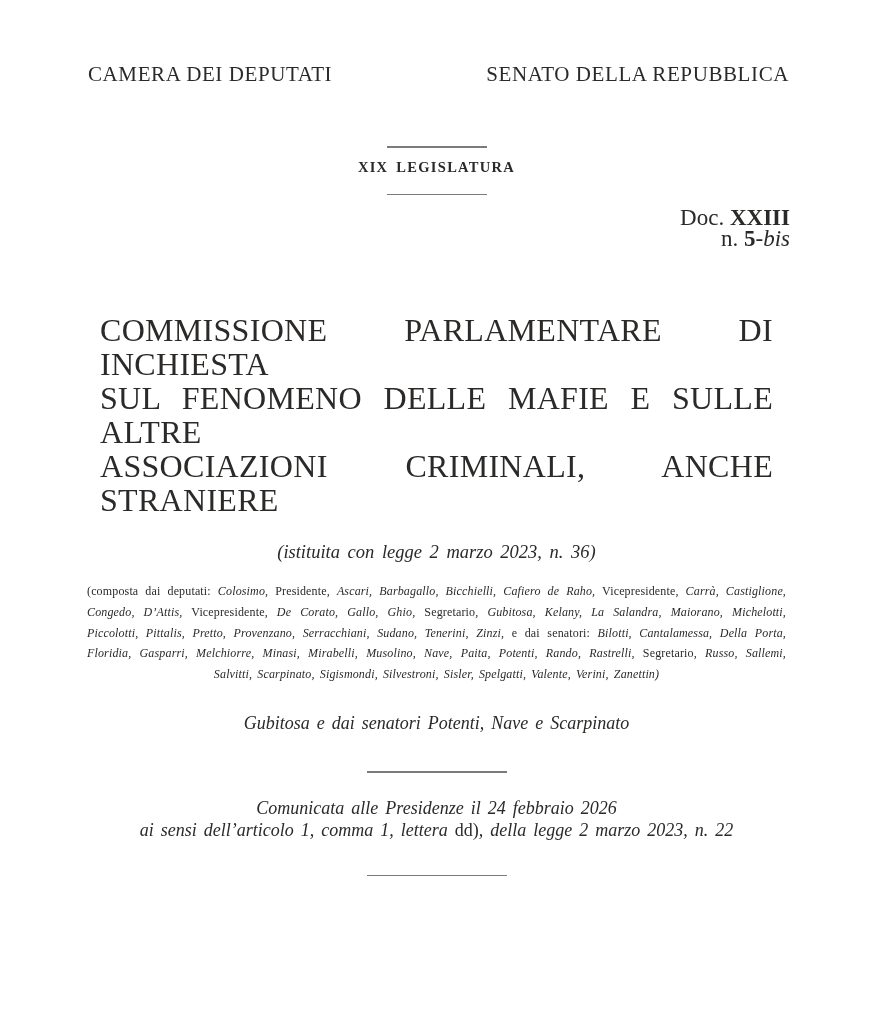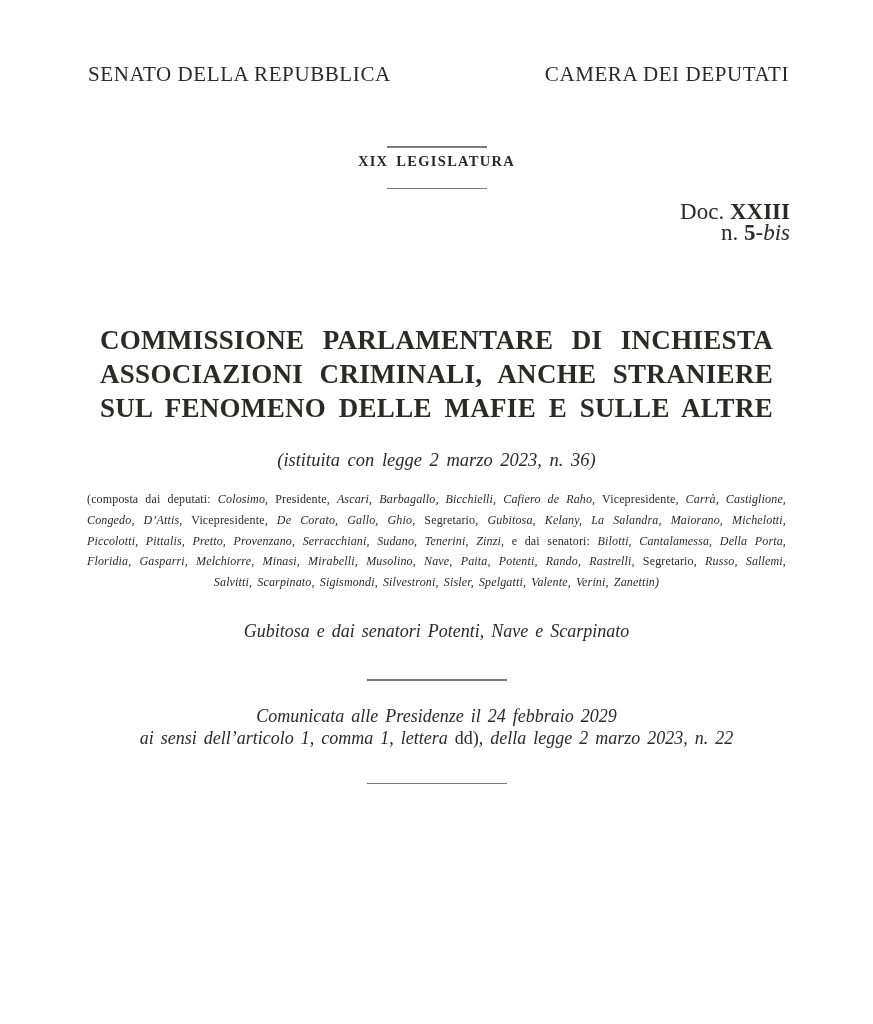--- a/index.html
+++ b/index.html
@@ -27,43 +27,43 @@
   .rule {
     height: 1.5px;
     background: #7b7b7b;
     margin-left: auto;
     margin-right: auto;
   }
   .rule-sm { width: 100px; }
   .rule-lg { width: 140px; }
   .rule-1 { margin-top: 60px; }
   .legislature {
-    margin-top: 4px;
+    margin-top: 10px;
     text-align: center;
     font-weight: bold;
     font-size: 14.5px;
     letter-spacing: 1.3px;
     line-height: 18px;
     word-spacing: 3px;
   }
   .rule-2 { margin-top: 18px; }
   .doc-ref {
     margin-top: 12px;
     text-align: right;
     padding-right: 83px;
     font-size: 23px;
     line-height: 21px;
   }
   .b  { font-weight: bold; font-style: normal; }
   .it { font-style: italic; }
   .rm { font-style: normal; font-weight: normal; }
   .title {
-    margin: 80px 100px 0;
-    font-size: 27px;
-    font-weight: bold;
+    margin: 64px 100px 0;
+    font-size: 32px;
+    font-weight: normal;
     line-height: 34px;
     letter-spacing: 0.3px;
   }
   .jline { text-align: justify; text-align-last: justify; }
   .cline { text-align: center; }
   .subtitle {
     margin-top: 24px;
     text-align: center;
     font-style: italic;
     font-size: 18.5px;
@@ -106,52 +106,52 @@
     word-spacing: 2.5px;
   }
   .rule-4 { margin-top: 34px; }
 </style>
 </head>
 <body>
 
 <div class="page">
 
   <header class="masthead">
+    <div>CAMERA DEI DEPUTATI</div>
     <div>SENATO DELLA REPUBBLICA</div>
-    <div>CAMERA DEI DEPUTATI</div>
   </header>
 
   <div class="rule rule-sm rule-1"></div>
 
   <div class="legislature">XIX LEGISLATURA</div>
 
   <div class="rule rule-sm rule-2"></div>
 
   <div class="doc-ref">
     <div><span class="rm">Doc. </span><span class="b">XXIII</span></div>
     <div><span class="rm">n. </span><span class="b">5</span><span class="rm">-</span><span class="it">bis</span></div>
   </div>
 
   <h1 class="title">
     <div class="jline">COMMISSIONE PARLAMENTARE DI INCHIESTA</div>
+    <div class="jline">SUL FENOMENO DELLE MAFIE E SULLE ALTRE</div>
     <div class="jline">ASSOCIAZIONI CRIMINALI, ANCHE STRANIERE</div>
-    <div class="jline">SUL FENOMENO DELLE MAFIE E SULLE ALTRE</div>
   </h1>
 
   <div class="subtitle">(istituita con legge 2 marzo 2023, n. 36)</div>
 
   <p class="composition"><span class="rm">(composta dai deputati: </span><span class="it">Colosimo,</span><span class="rm"> Presidente, </span><span class="it">Ascari, Barbagallo, Bicchielli, Cafiero de Raho,</span><span class="rm"> Vicepresidente, </span><span class="it">Carrà, Castiglione, Congedo, D’Attis,</span><span class="rm"> Vicepresidente, </span><span class="it">De Corato, Gallo, Ghio,</span><span class="rm"> Segretario, </span><span class="it">Gubitosa, Kelany, La Salandra, Maiorano, Michelotti, Piccolotti, Pittalis, Pretto, Provenzano, Serracchiani, Sudano, Tenerini, Zinzi,</span><span class="rm"> e dai senatori: </span><span class="it">Bilotti, Cantalamessa, Della Porta, Floridia, Gasparri, Melchiorre, Minasi, Mirabelli, Musolino, Nave, Paita, Potenti, Rando, Rastrelli,</span><span class="rm"> Segretario, </span><span class="it">Russo, Sallemi, Salvitti, Scarpinato, Sigismondi, Silvestroni, Sisler, Spelgatti, Valente, Verini, Zanettin)</span></p>
 
 
   <div class="presented">
     <div>Gubitosa e dai senatori Potenti, Nave e Scarpinato</div>
   </div>
 
   <div class="rule rule-lg rule-3"></div>
 
   <div class="communicated">
-    <div>Comunicata alle Presidenze il 24 febbraio 2029</div>
+    <div>Comunicata alle Presidenze il 24 febbraio 2026</div>
     <div><span class="it">ai sensi dell’articolo 1, comma 1, lettera </span><span class="rm">dd)</span><span class="it">, della legge 2 marzo 2023, n. 22</span></div>
   </div>
 
   <div class="rule rule-lg rule-4"></div>
 
 </div>
 
 </body></html>

